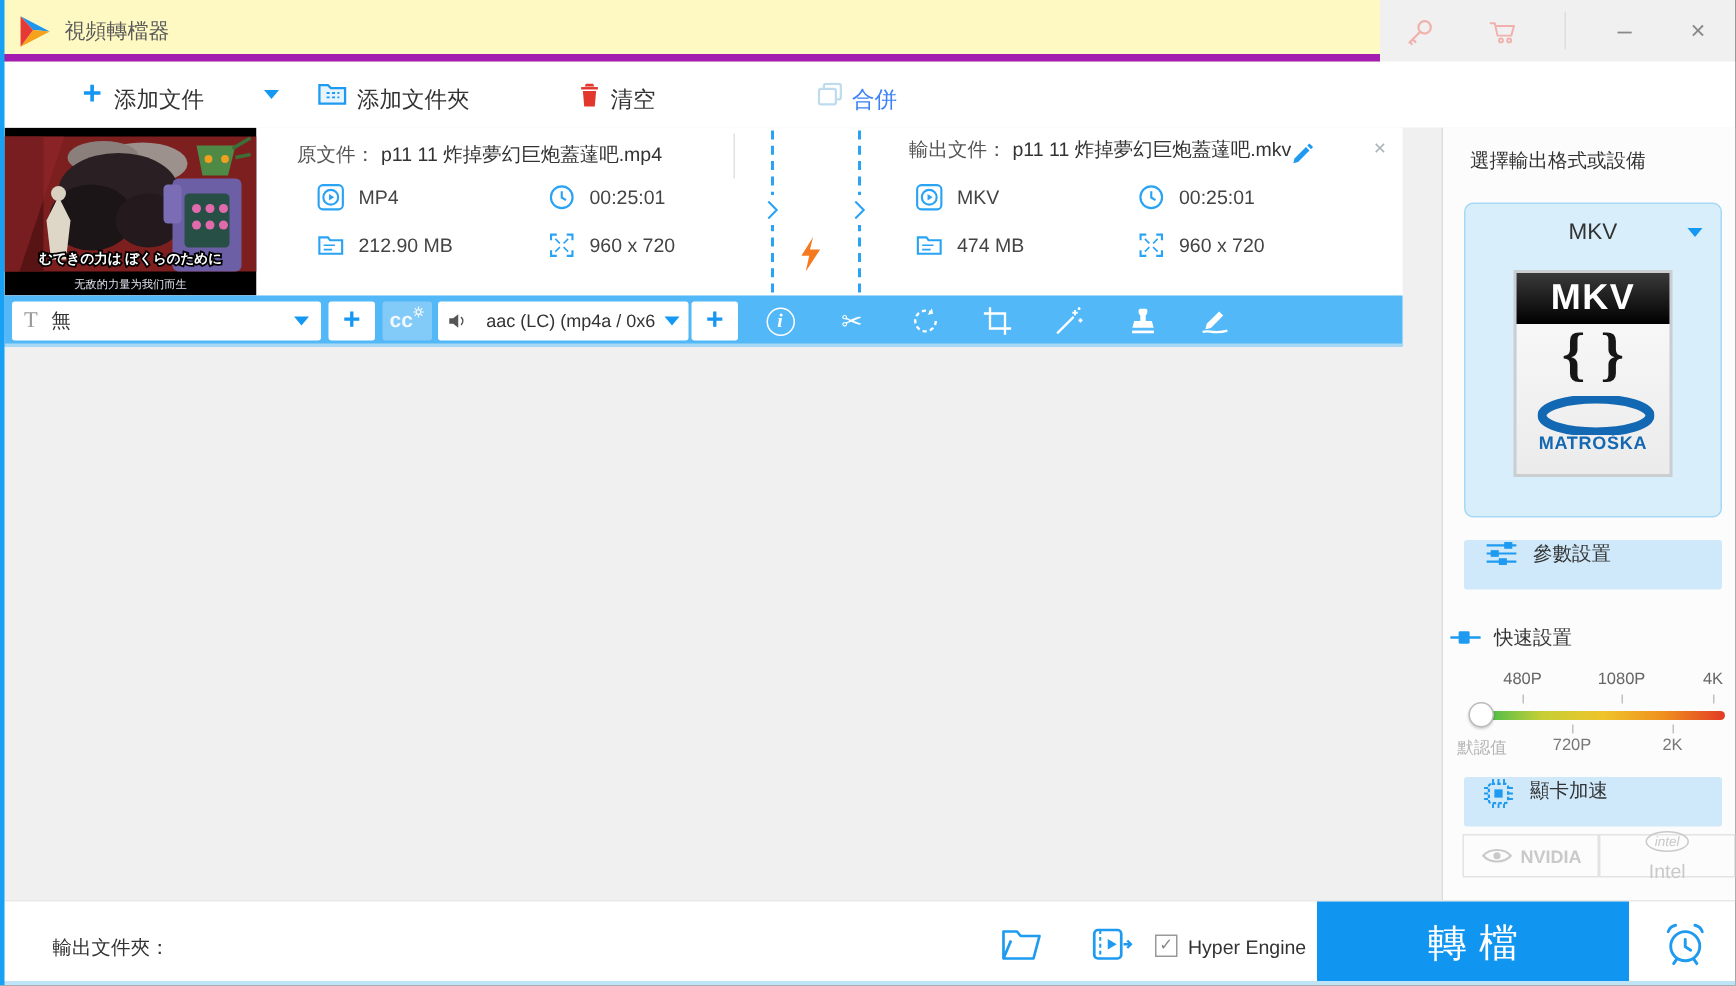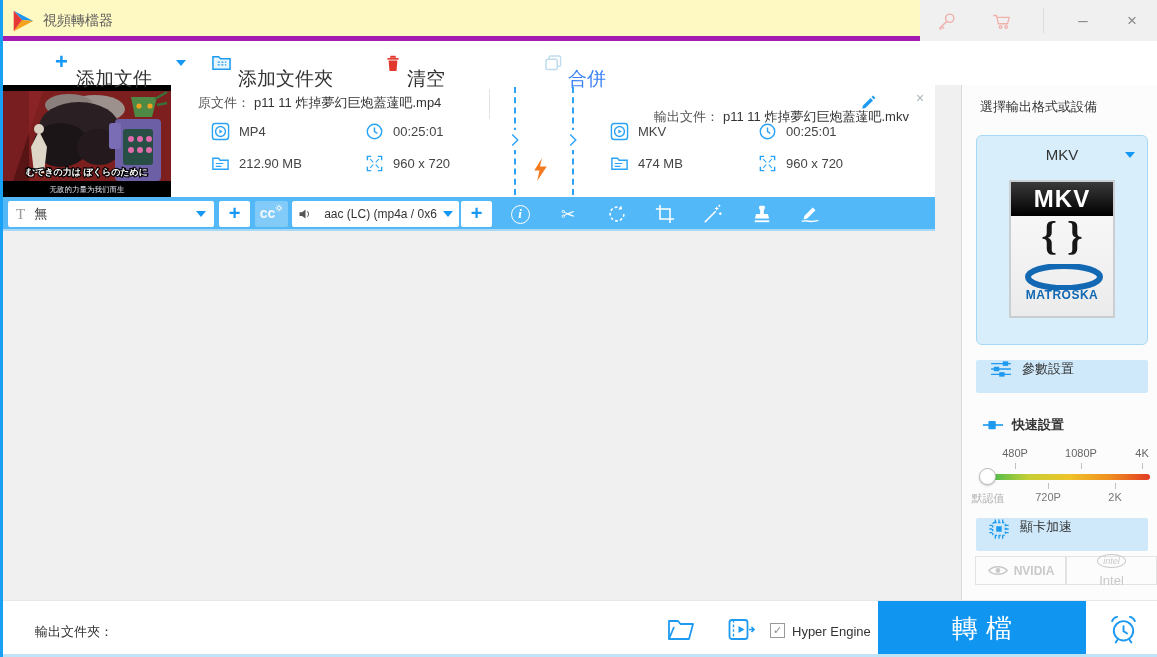--- a/index.html
+++ b/index.html
@@ -19,21 +19,21 @@
 
   
   .titlebar { left:0; top:0; width:920px; height:41px; background:#fef9c3; border-bottom:5px solid #a21caf; z-index:10; }
   .app-title { left:43px; top:0; height:41px; line-height:41px; font-size:14px; color:#5a5a5a; }
   .tb-ico { top:9px; width:24px; height:24px; display:flex; align-items:center; justify-content:center; cursor:pointer; }
   .tb-divider { left:1043px; top:8px; width:1px; height:25px; background:#ddd; }
   .win-glyph { top:0; height:41px; line-height:41px; font-size:17px; color:#888; width:30px; text-align:center; cursor:pointer; }
 
   
   .toolbar { left:0; top:41px; width:1157px; height:44px; background:#ffffff; z-index:9; }
-  .tbar-label { font-size:19px; color:#333; top:16px; height:44px; line-height:44px; cursor:pointer; }
+  .tbar-label { font-size:15px; color:#333; top:4px; height:44px; line-height:44px; cursor:pointer; }
   .plus-big { top:0; height:44px; line-height:42px; font-size:22px; font-weight:bold; color:#1598f3; cursor:pointer; }
   .caret { width:0; height:0; border-left:5px solid transparent; border-right:5px solid transparent; border-top:6px solid #1598f3; }
   .tbar-div { left:489px; top:48px; width:1px; height:30px; background:#e2e2e2; position:absolute; }
   .merge-label { color:#3b82f6; cursor:default; }
 
   
   .main-bg { left:0; top:85px; width:1157px; height:515px; background:#f0f0f0; }
   .sidebar { left:961px; top:85px; width:196px; height:515px; background:#fcfcfc; border-left:1px solid #dcdcdc; z-index:5; }
 
   
@@ -222,21 +222,21 @@
     <svg class="abs chev" style="left:505px;top:45px;" width="14" height="20" viewBox="0 0 14 20">
       <path d="M3 2l8 8-8 8" fill="none" stroke="#2aa3f4" stroke-width="2"></path>
     </svg>
     <svg class="abs chev" style="left:563px;top:45px;" width="14" height="20" viewBox="0 0 14 20">
       <path d="M3 2l8 8-8 8" fill="none" stroke="#2aa3f4" stroke-width="2"></path>
     </svg>
     <svg class="abs" style="left:529px;top:72px;" width="17" height="25" viewBox="0 0 16 24">
       <path d="M9.5 1L2 13h5l-2.2 10L14 9H7.5z" fill="#f5791f"></path>
     </svg>
 
-    <div class="abs flex" style="left:603px;top:23px;gap:4px;margin-left:48px;">
+    <div class="abs flex" style="left:603px;top:6px;gap:4px;">
       <span class="fc-label">輸出文件：</span>
       <span class="fc-file">p11 11 炸掉夢幻巨炮蓋薘吧.mkv</span>
     </div>
     <svg class="abs ico-btn" style="left:858px;top:9px;" width="16" height="16" viewBox="0 0 20 20">
       <path fill="#1e9bf0" d="M2.5 14.5l9.5-9.5 3 3-9.5 9.5-4 1z"></path>
       <path fill="#1e9bf0" d="M13.2 3.8l1.8-1.8 3 3-1.8 1.8z"></path>
     </svg>
     <div class="abs flex" style="left:607px;top:37px;gap:9px;">
       <svg class="mini-ico" viewBox="0 0 20 20" fill="none" stroke="#2aa3f5" stroke-width="1.5">
         <rect x="1.5" y="1.5" width="17" height="17" rx="3"></rect>
@@ -349,21 +349,21 @@
     <div class="abs sb-bar" style="top:275px;">
       <svg style="margin-left:14px;" width="22" height="18" viewBox="0 0 24 20">
         <path d="M1 4h22M1 10h22M1 16h22" stroke="#1e9bf0" stroke-width="1.6"></path>
         <rect x="14" y="1.5" width="6" height="5" fill="#1e9bf0"></rect>
         <rect x="4" y="7.5" width="6" height="5" fill="#1e9bf0"></rect>
         <rect x="10" y="13.5" width="6" height="5" fill="#1e9bf0"></rect>
       </svg>
       <span class="sb-bar-label">參數設置</span>
     </div>
 
-    <div class="abs flex" style="left:20px;top:331px;gap:8px;font-weight:bold;">
+    <div class="abs flex" style="left:4px;top:331px;gap:8px;">
       <svg width="22" height="12" viewBox="0 0 24 12">
         <path d="M1 6h22" stroke="#1e9bf0" stroke-width="1.8"></path>
         <rect x="7" y="1.5" width="8" height="9" rx="1" fill="#1e9bf0"></rect>
       </svg>
       <span class="quick-label">快速設置</span>
     </div>
 
     <span class="slider-toplabel" style="left:53px;top:362px;">480P</span>
     <span class="slider-toplabel" style="left:119px;top:362px;">1080P</span>
     <span class="slider-toplabel" style="left:180px;top:362px;">4K</span>

